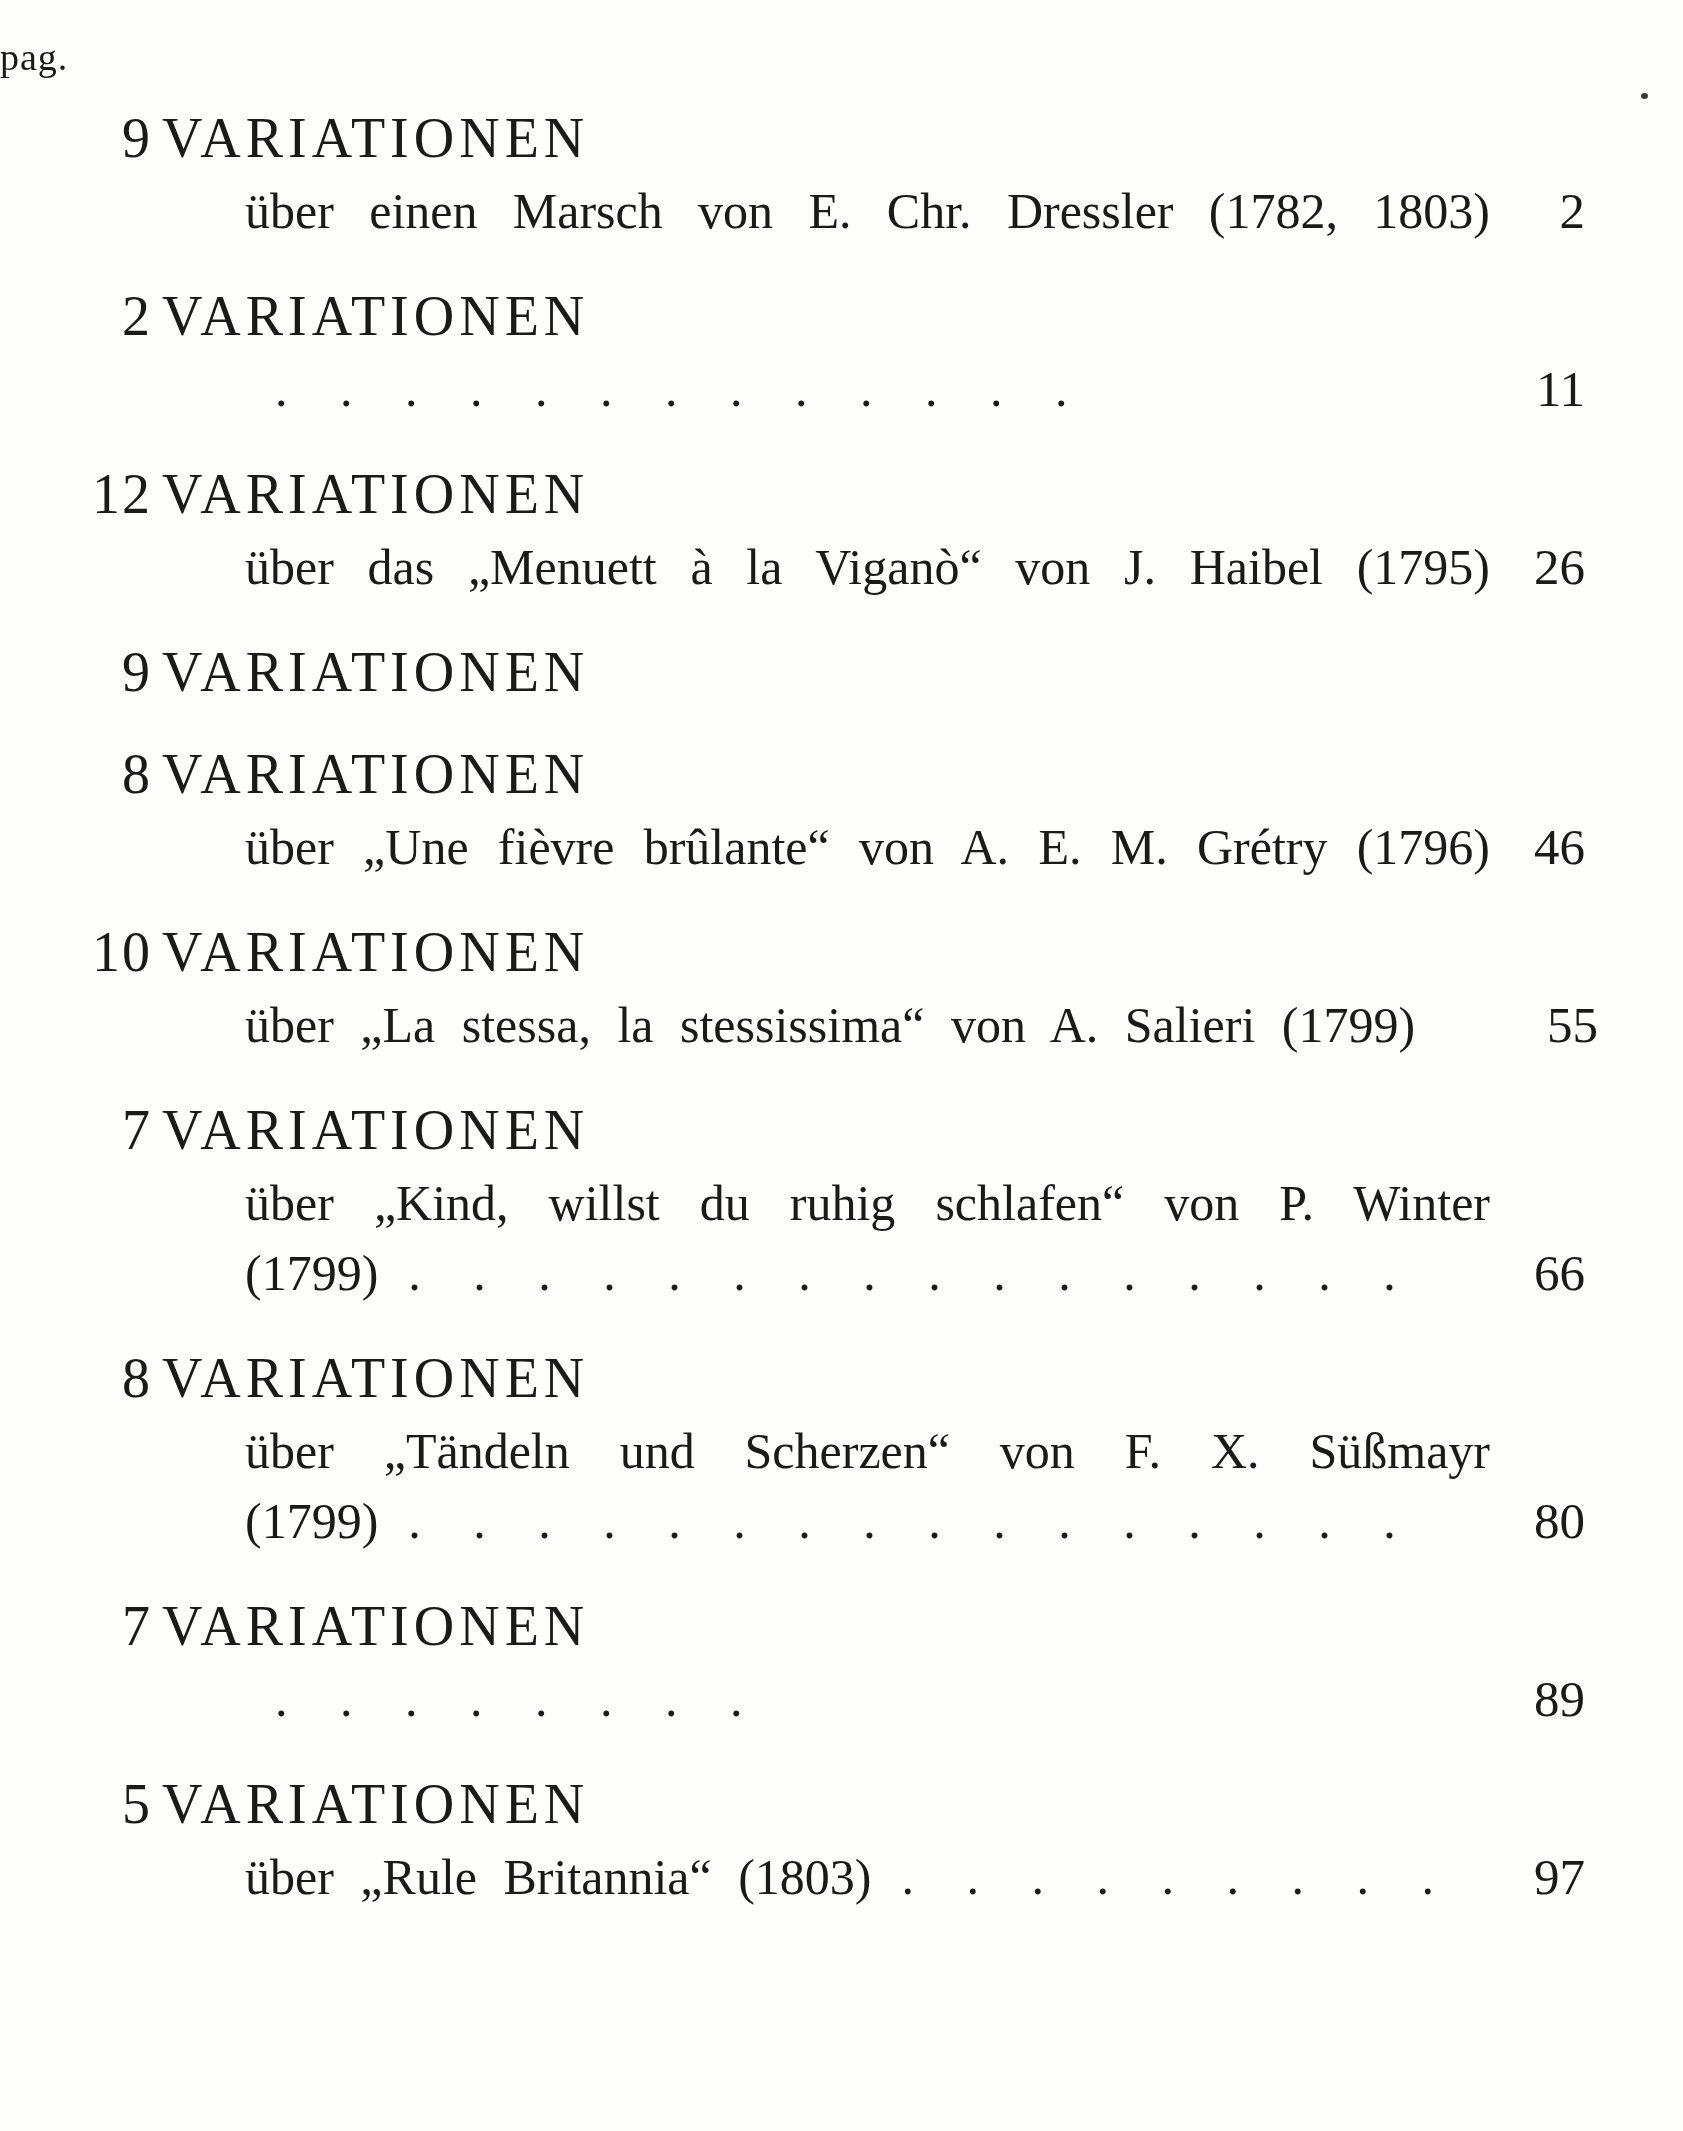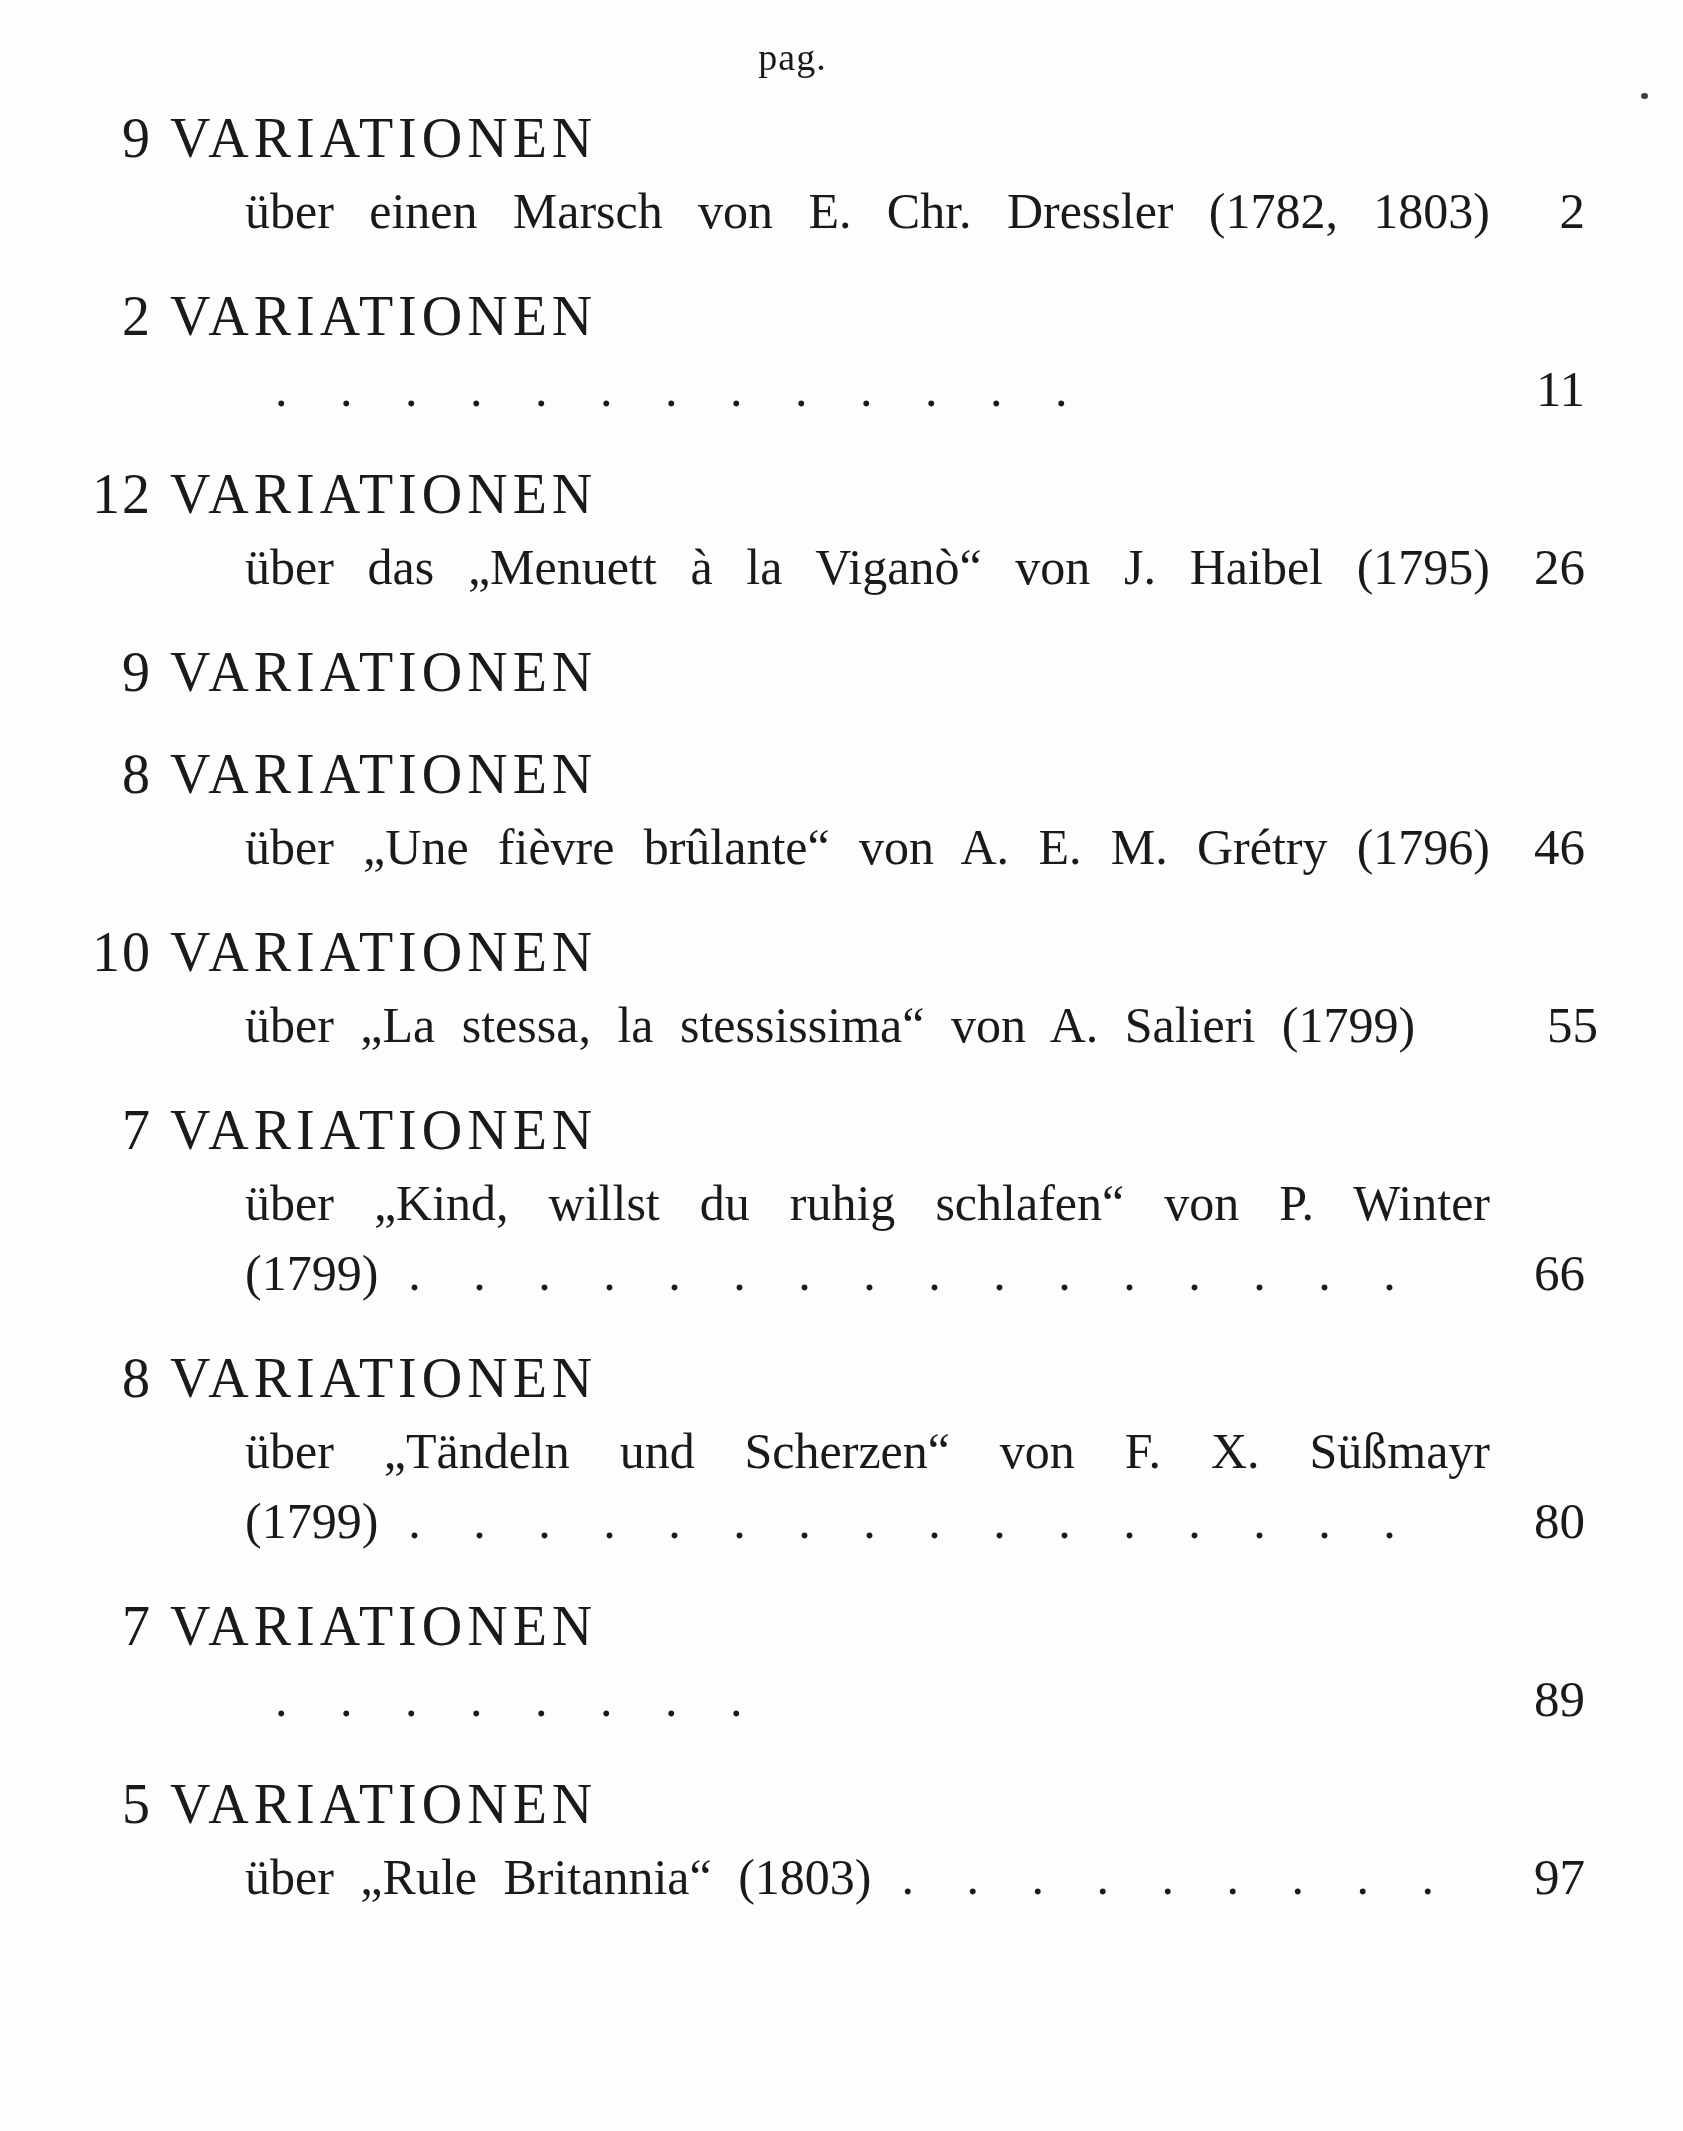--- a/index.html
+++ b/index.html
@@ -15,21 +15,21 @@
   .page{
     position:relative;
     width:1683px;
     height:2131px;
     background:var(--paper);
     box-sizing:border-box;
     padding:34px 98px 0 0;
     overflow:hidden;
   }
   .pag-header{
-    text-align:center;
+    text-align:left;
     font-size:38px;
     line-height:46px;
     margin-bottom:26px;
     letter-spacing:1px;
   }
   .entry{
     margin-bottom:38px;
   }
   .entry-heading{
     display:flex;
@@ -39,21 +39,21 @@
     margin-bottom:6px;
     white-space:nowrap;
   }
   .entry-count{
     width:152px;
     text-align:right;
     letter-spacing:2px;
     flex:none;
   }
   .entry-title{
-    margin-left:18px;
+    margin-left:10px;
     letter-spacing:5px;
   }
   .entry-lines{
     margin-left:245px;
     font-size:50px;
     line-height:70px;
   }
   .toc-line{
     display:flex;
     align-items:flex-start;

